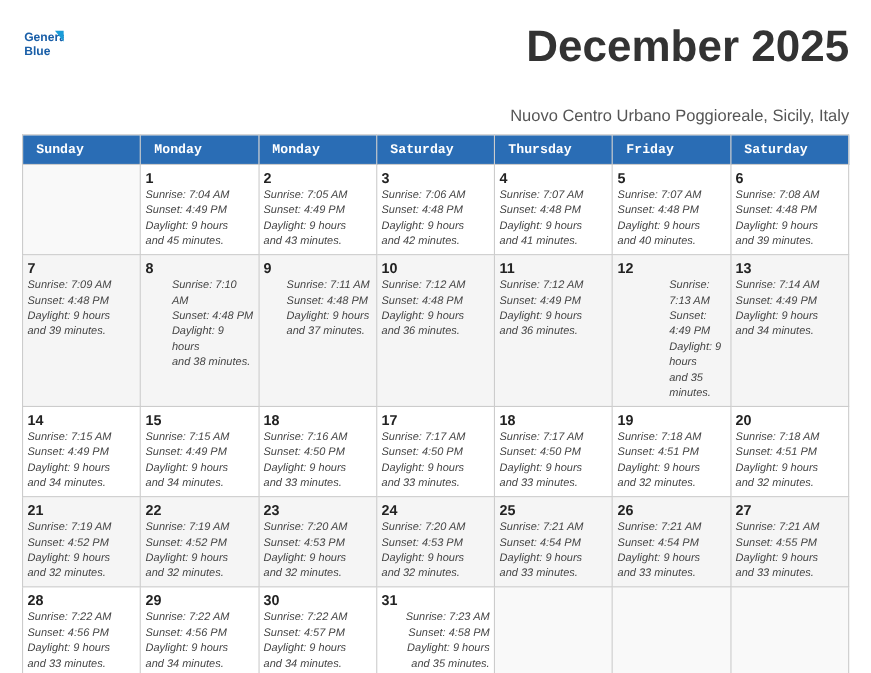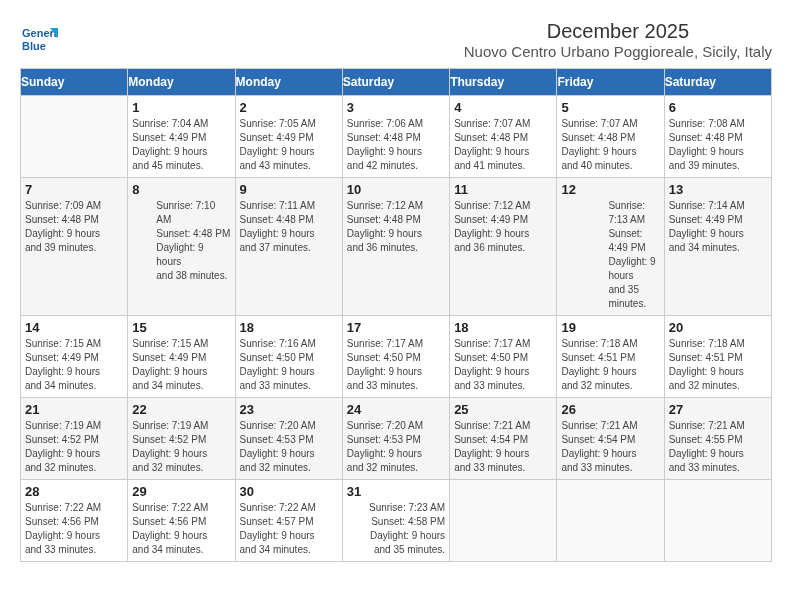--- a/index.html
+++ b/index.html
@@ -11,45 +11,47 @@
       padding: 20px;
     }
     .calendar-table {
       width: 100%;
       border-collapse: collapse;
       font-size: 11px;
     }
     .calendar-table thead tr th {
       background-color: #2a6db5;
       color: #fff;
-      padding: 6px 0;
+      padding: 6px 12px;
       text-align: left;
       font-size: 12px;
       font-weight: bold;
       border: 1px solid #ccc;
+      font-family: Liberation Mono, monospace;
     }
     .calendar-table tbody tr td {
       border: 1px solid #ccc;
       vertical-align: top;
       padding: 4px;
       min-height: 70px;
       height: 80px;
       width: calc(100% / 7);
     }
     .day-number {
       font-weight: bold;
       font-size: 13px;
       color: #222;
       display: block;
       margin-bottom: 2px;
     }
     .day-info {
       color: #444;
       font-size: 10px;
       line-height: 1.4;
+      font-style: italic;
     }
     .empty-cell {
       background: #f9f9f9;
     }
     tbody tr:nth-child(odd) {
       background-color: #fff;
     }
     tbody tr:nth-child(even) {
       background-color: #f5f5f5;
     }
@@ -61,22 +63,22 @@
   <div style="display:flex; justify-content:space-between; align-items:flex-start; margin-bottom:8px;">
     <div style="display:flex; align-items:center;">
       <svg width="38" height="38" viewBox="0 0 38 38">
         <rect width="38" height="38" fill="white"></rect>
         <text x="2" y="17" font-family="Arial" font-weight="bold" font-size="11" fill="#1a5fa8">General</text>
         <text x="2" y="30" font-family="Arial" font-weight="bold" font-size="11" fill="#1a5fa8">Blue</text>
         <polygon points="30,8 38,8 38,18" fill="#1a9cd8"></polygon>
       </svg>
     </div>
     <div style="text-align:right;">
-      <div style="font-size:20px; font-weight:normal; color:#333;text-align:center;">December 2025</div>
-      <div style="font-size:15px; color:#555;">Nuovo Centro Urbano Poggioreale, Sicily, Italy</div>
+      <div style="font-size:40px; font-weight:bold; color:#333;">December 2025</div>
+      <div style="font-size:15px; color:#555;margin-top:32px;">Nuovo Centro Urbano Poggioreale, Sicily, Italy</div>
     </div>
   </div>
 
   <table class="calendar-table">
     <thead>
       <tr>
       <th>Sunday</th>
           <th>Monday</th>
           <th>Monday</th>
           <th>Saturday</th>
@@ -141,21 +143,21 @@
           </td>
           <td>
             <span class="day-number">8</span>
             <div class="day-info" style="white-space: pre-line; margin-left: 24px;">Sunrise: 7:10 AM
 Sunset: 4:48 PM
 Daylight: 9 hours
 and 38 minutes.</div>
           </td>
           <td>
             <span class="day-number">9</span>
-            <div class="day-info" style="white-space: pre-line;">Sunrise: 7:11 AM
+            <div class="day-info" style="white-space: pre-line; margin-left: 21px;">Sunrise: 7:11 AM
 Sunset: 4:48 PM
 Daylight: 9 hours
 and 37 minutes.</div>
           </td>
           <td>
             <span class="day-number">10</span>
             <div class="day-info" style="white-space: pre-line;">Sunrise: 7:12 AM
 Sunset: 4:48 PM
 Daylight: 9 hours
 and 36 minutes.</div>

